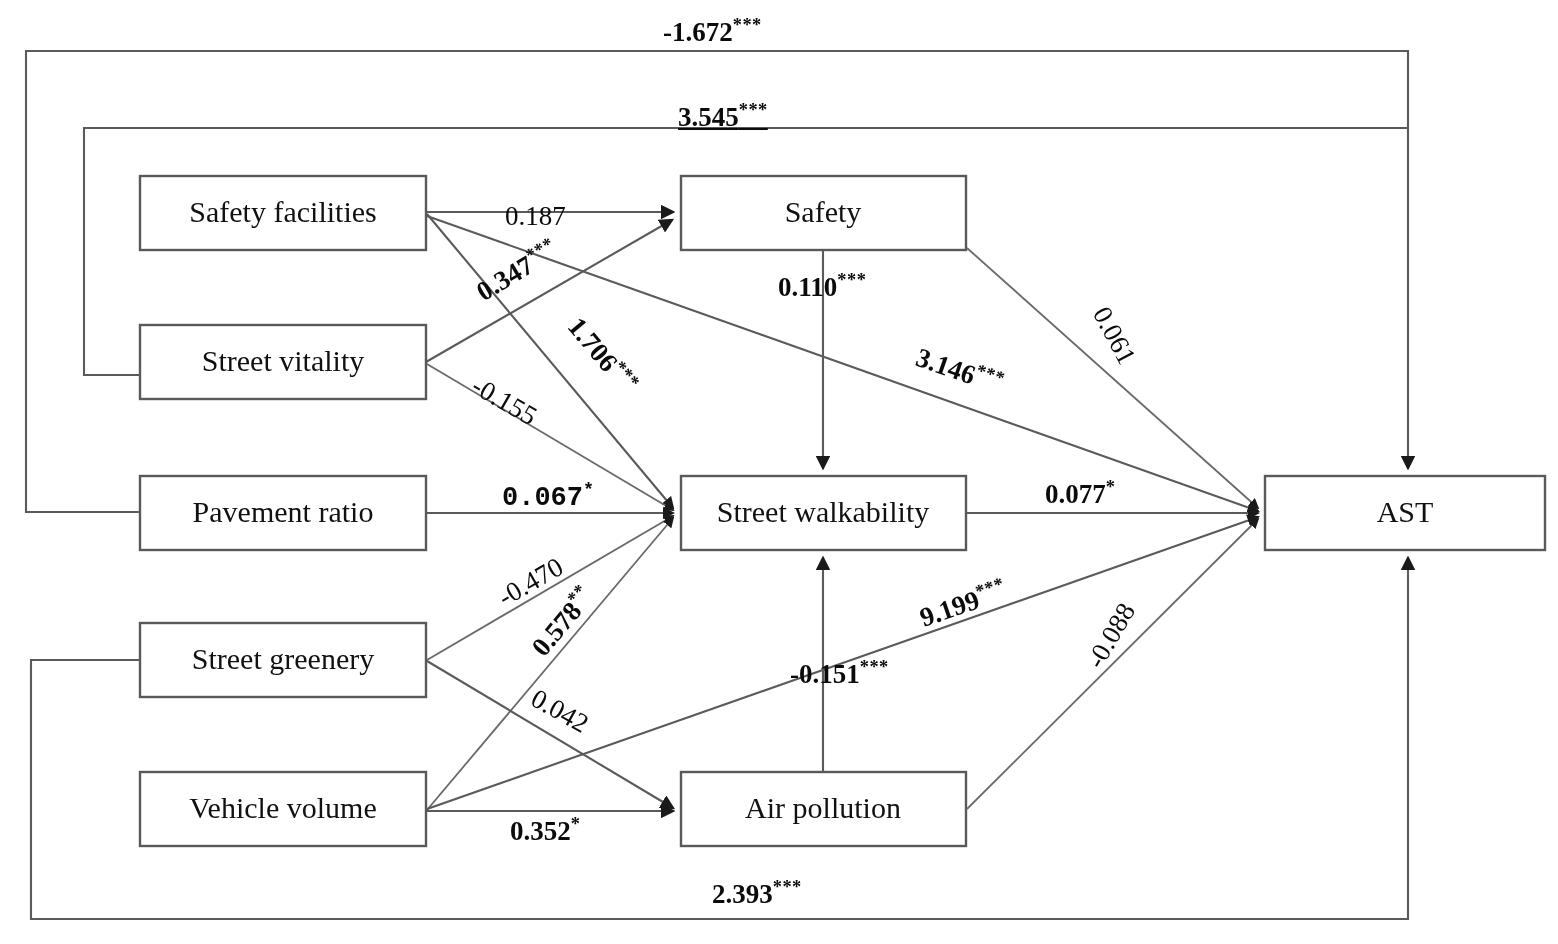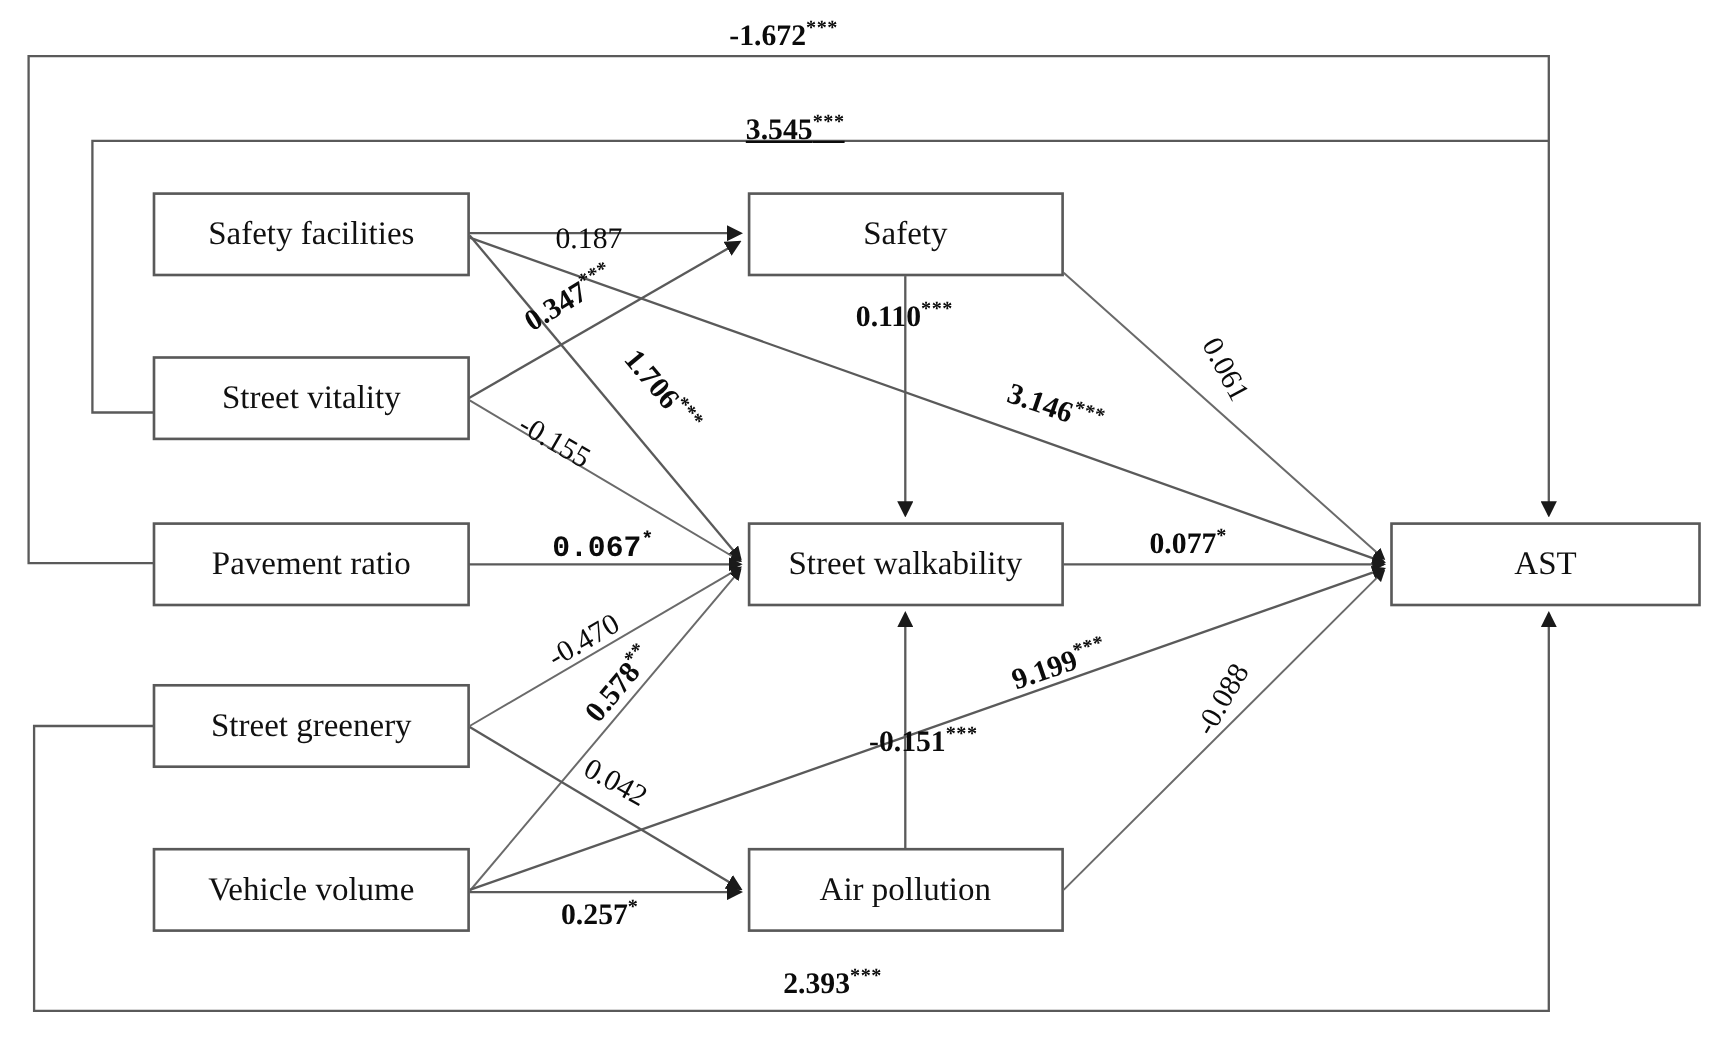--- a/index.html
+++ b/index.html
@@ -174,21 +174,21 @@
   <div class="coef" style="left:1085px; top:320px; transform:rotate(62deg);"><span>0.061</span><span class="stars"></span></div>
 
   <div class="coef bold" style="left:1045px; top:478px;"><span>0.077</span><span class="stars">*</span></div>
 
   <div class="coef" style="left:495px; top:566px; transform:rotate(-30deg);"><span>-0.470</span><span class="stars"></span></div>
 
   <div class="coef bold" style="left:522px; top:606px; transform:rotate(-50deg);"><span>0.578</span><span class="stars">**</span></div>
 
   <div class="coef" style="left:530px; top:695px; transform:rotate(29deg);"><span>0.042</span><span class="stars"></span></div>
 
-  <div class="coef bold" style="left:510px; top:815px;"><span>0.257</span><span class="stars">*</span></div>
+  <div class="coef bold" style="left:510px; top:815px;"><span>0.352</span><span class="stars">*</span></div>
 
   <div class="coef bold" style="left:918px; top:588px; transform:rotate(-19deg);"><span>9.199</span><span class="stars">***</span></div>
 
   <div class="coef bold" style="left:790px; top:658px;"><span>-0.151</span><span class="stars">***</span></div>
 
   <div class="coef" style="left:1075px; top:620px; transform:rotate(-60deg);"><span>-0.088</span><span class="stars"></span></div>
 
   <div class="coef bold" style="left:712px; top:878px;"><span>2.393</span><span class="stars">***</span></div>
 
 </div>

